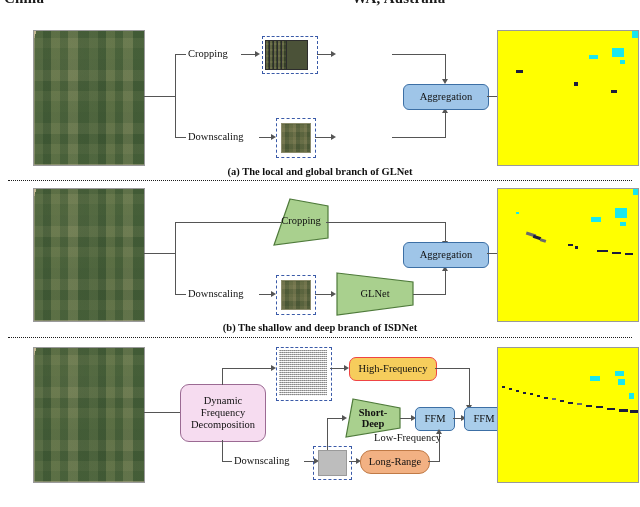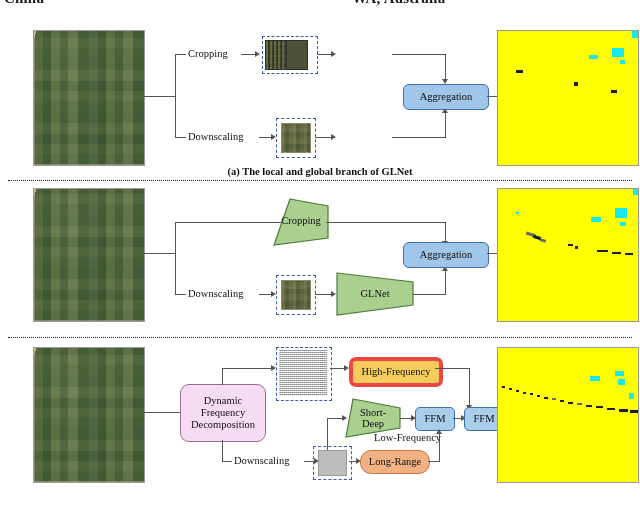--- a/index.html
+++ b/index.html
@@ -124,21 +124,21 @@
   }
 
   
   .blk{
     position:absolute;display:flex;align-items:center;justify-content:center;
     text-align:center;border-radius:5px;font-size:10.5px;color:#111;
     line-height:1.12;font-family:"Liberation Serif","DejaVu Serif",serif;
   }
   .blk-agg{background:#9fc5e8;border:1px solid #3c6fa5;border-radius:6px;}
   .blk-ffm{background:#a9cdea;border:1px solid #3c6fa5;border-radius:5px;}
-  .blk-hf{background:#f6cd5c;border:4px solid #ef4444;border-radius:7px;}
+  .blk-hf{background:#f6cd5c;border:1px solid #ef4444;border-radius:7px;}
   .blk-lr{background:#f2b183;border:1px solid #c07a46;border-radius:8px;}
   .blk-dfd{background:#f6dcf0;border:1px solid #9b6a93;border-radius:9px;}
 </style>
 </head>
 <body>
 
 <div class="fig">
 
   <div class="top-text top-left">, China</div>
   <div class="top-text top-right">WA, Australia</div>
@@ -262,20 +262,21 @@
       <div class="gy" style="left:28px;top:44px;width:10px;height:3px;transform:rotate(18deg);"></div>
       <div class="dk" style="left:35px;top:47px;width:8px;height:3px;transform:rotate(18deg);"></div>
       <div class="gy" style="left:42px;top:50px;width:6px;height:3px;transform:rotate(18deg);"></div>
       <div class="dk" style="left:70px;top:55px;width:5px;height:2px;"></div>
       <div class="dk" style="left:77px;top:57px;width:3px;height:3px;"></div>
       <div class="dk" style="left:99px;top:61px;width:11px;height:2px;"></div>
       <div class="dk" style="left:114px;top:63px;width:9px;height:2px;"></div>
       <div class="dk" style="left:127px;top:64px;width:8px;height:2px;"></div>
     </div>
 
+    <div class="caption" style="top:322px;">(b) The shallow and deep branch of ISDNet</div>
   </div>
 
   <div class="divider" style="top:337px;"></div>
 
   <div class="panel" style="top:0;height:170px;">
 
     <div class="sat" style="left:33px;top:347px;width:110px;height:134px;"></div>
 
     <div class="ln lnh" style="left:144px;top:412px;width:36px;"></div>
 
@@ -307,21 +308,21 @@
     <div class="ln lnh" style="left:304px;top:461px;width:10px;"></div>
     <div class="arrow ar-r" style="left:314px;top:458px;"></div>
 
     <div class="dashbox" style="left:313px;top:446px;width:37px;height:32px;"></div>
     <div class="flat-gray" style="left:318px;top:450px;width:27px;height:24px;"></div>
 
     <div class="ln lnv" style="left:327px;top:418px;height:32px;"></div>
     <div class="ln lnh" style="left:327px;top:418px;width:16px;"></div>
     <div class="arrow ar-r" style="left:342px;top:415px;"></div>
 
-    <div class="trap" style="left:345px;top:398px;width:56px;height:40px;">
+    <div class="trap" style="left:345px;top:398px;width:56px;height:40px;font-weight:bold;">
       <svg width="56" height="40" viewBox="0 0 56 40">
           <polygon points="8,1 55,10 55,30 1,39" fill="#a9d08e" stroke="#4e7a3a" stroke-width="1.2"></polygon>
         </svg>
       <div class="tx" style="flex-direction:column;">
         <span>Short-</span>
         <span>Deep</span>
       </div>
     </div>
 
     <div class="ln lnh" style="left:400px;top:418px;width:12px;"></div>

